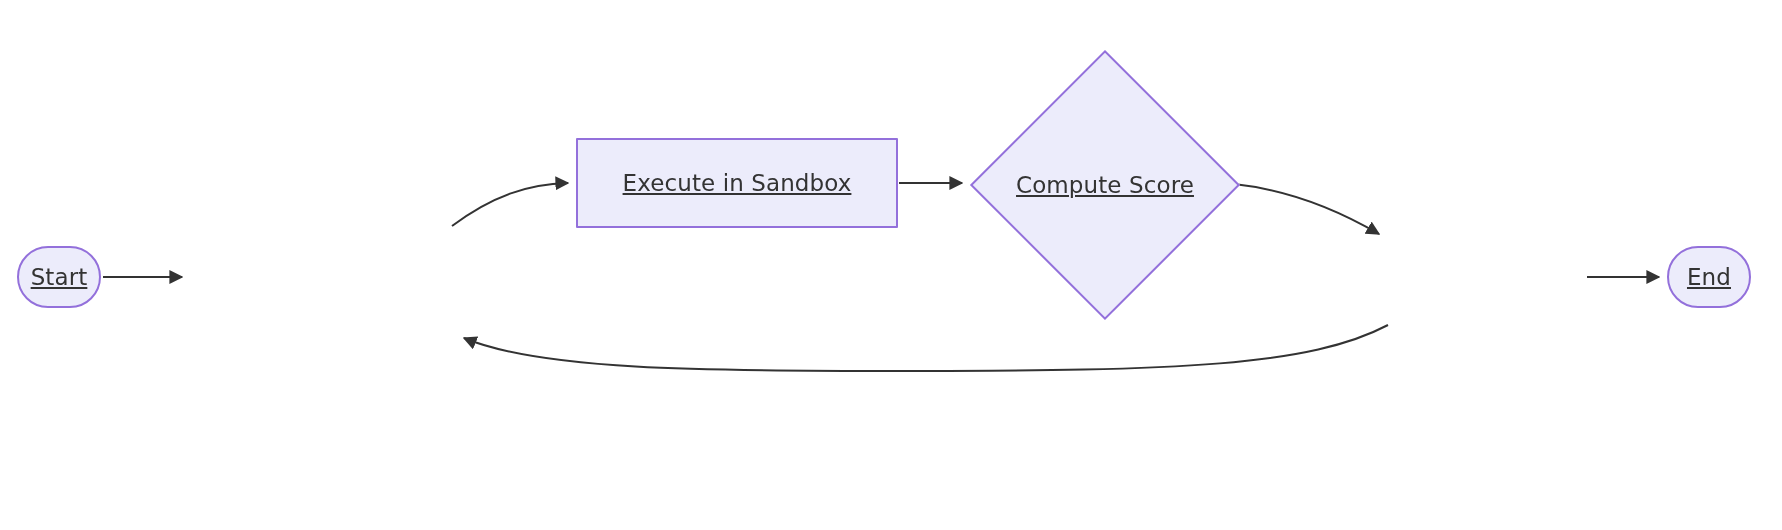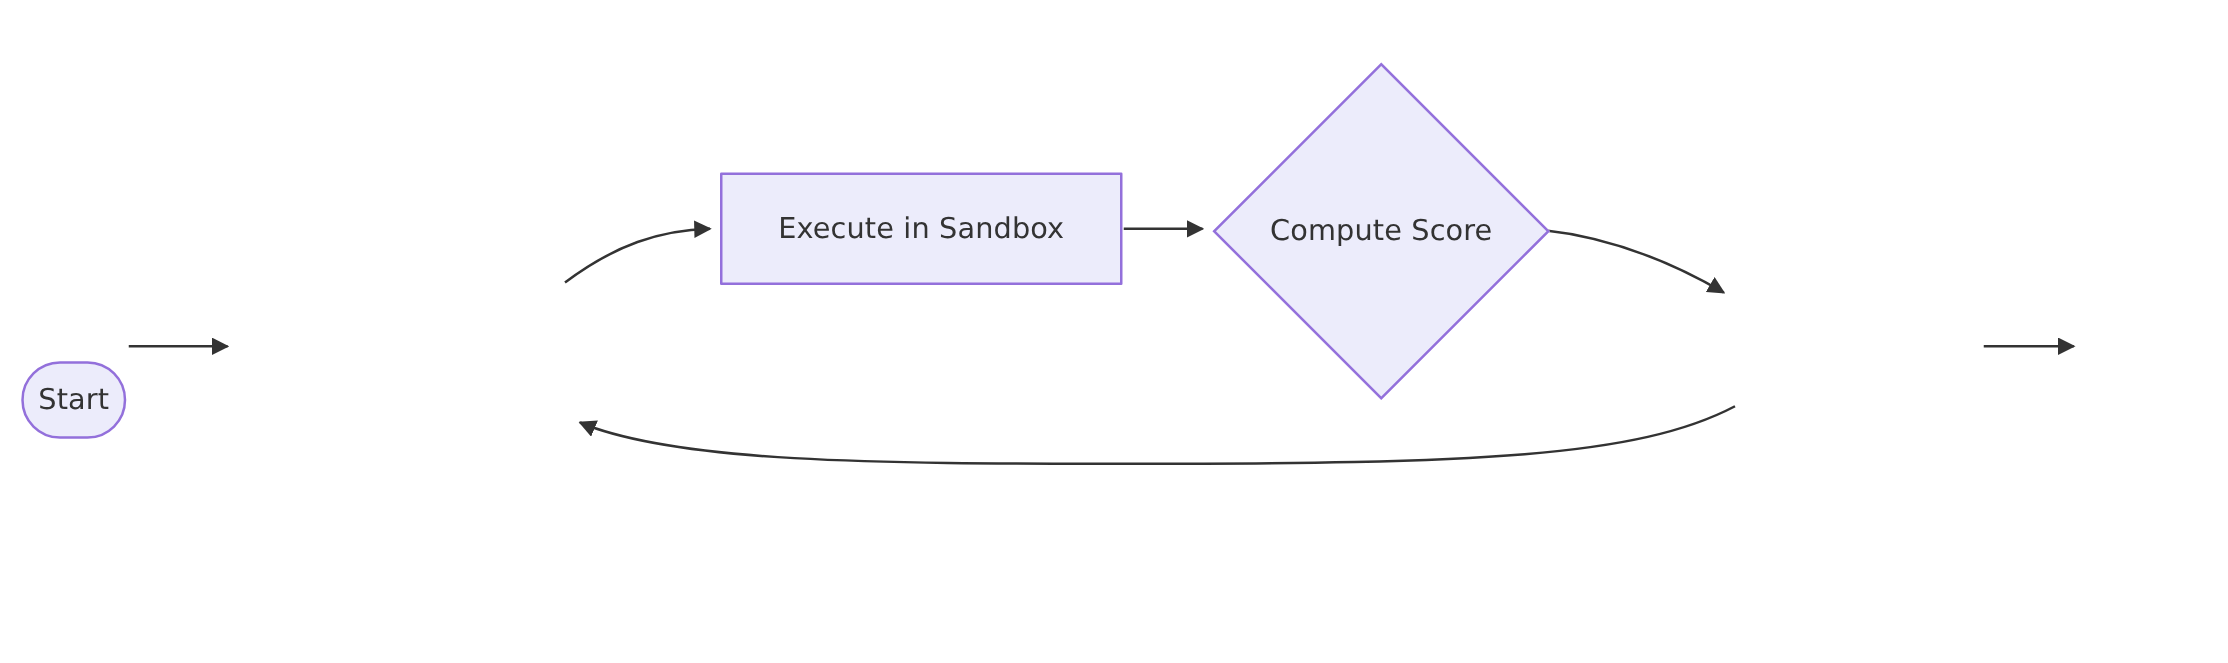--- a/index.html
+++ b/index.html
@@ -37,27 +37,27 @@
     display: flex;
     align-items: center;
     justify-content: center;
     color: #333333;
     font-size: 23px;
     font-family: "DejaVu Sans", "Liberation Sans", sans-serif;
     font-weight: 400;
     letter-spacing: 0.1px;
     white-space: nowrap;
     pointer-events: none;
+    text-decoration: underline;
   }
   
   .node-stadium {
     background: #ECECFB;
     border: 2px solid #9370DB;
     border-radius: 999px;
-    margin-top: 43px;
   }
   
   .node-rect {
     background: #ECECFB;
     border: 2px solid #9370DB;
     border-radius: 1px;
   }
   
   .node-diamond {
     background: transparent;
@@ -109,14 +109,17 @@
   <div class="node node-rect" style="left:576px; top:138px; width:322px; height:90px;">
     <span class="node-label">Execute in Sandbox</span>
   </div>
 
   <div class="node node-diamond" style="left:969px; top:51px; width:272px; height:268px;text-align:center;">
     <div class="diamond-body" style="width:191px; height:191px;"></div>
     <span class="node-label">Compute Score</span>
   </div>
 
 
+  <div class="node node-stadium" style="left:1667px; top:246px; width:84px; height:62px;">
+    <span class="node-label">End</span>
+  </div>
 
 </div>
 
 </body></html>

